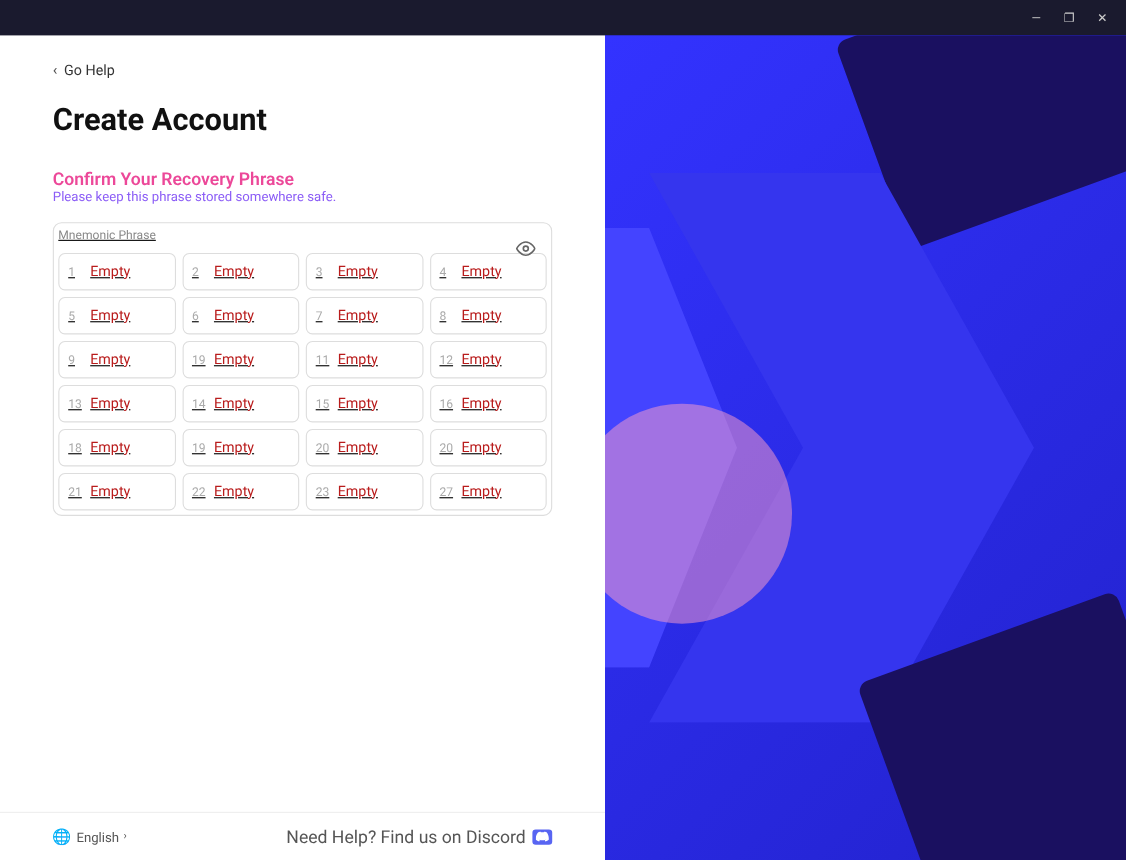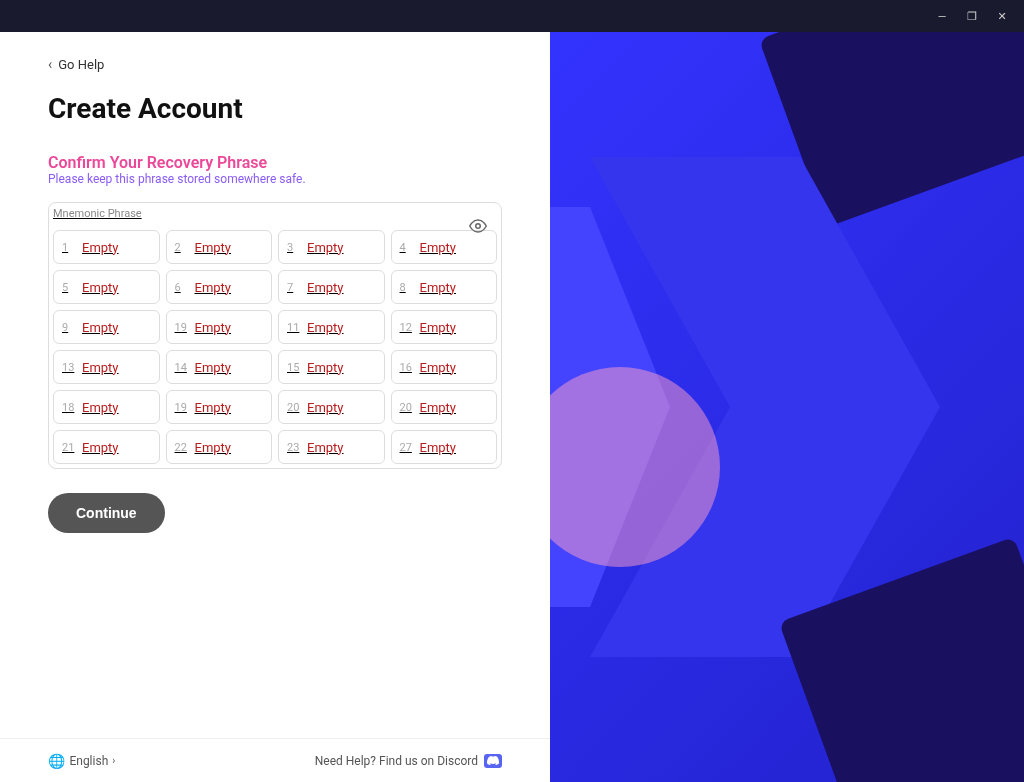--- a/index.html
+++ b/index.html
@@ -246,23 +246,23 @@
     }
     .footer-lang-globe {
       font-size: 14px;
     }
     .footer-lang-chevron {
       font-size: 10px;
     }
 
     .footer-discord {
       display: flex;
-      align-items: flex-start;
+      align-items: center;
       gap: 6px;
-      font-size: 12px;
+      font-size: 16px;
       color: #555;
       cursor: pointer;
     }
     .discord-icon {
       width: 18px;
       height: 14px;
       background: #5865f2;
       border-radius: 3px;
       display: flex;
       align-items: center;
@@ -402,21 +402,20 @@
               <span class="mnemonic-word">Empty</span>
             </div>
             <div class="mnemonic-cell">
               <span class="mnemonic-num">27</span>
               <span class="mnemonic-word">Empty</span>
             </div>
           </div>
       </div>
 
       
-      <button class="continue-btn">Continue</button>
 
     </div>
 
     <div class="left-footer">
       <div class="footer-lang">
         <span class="footer-lang-globe">🌐</span>
         <span>English</span>
         <span class="footer-lang-chevron">›</span>
       </div>
       <div class="footer-discord">

